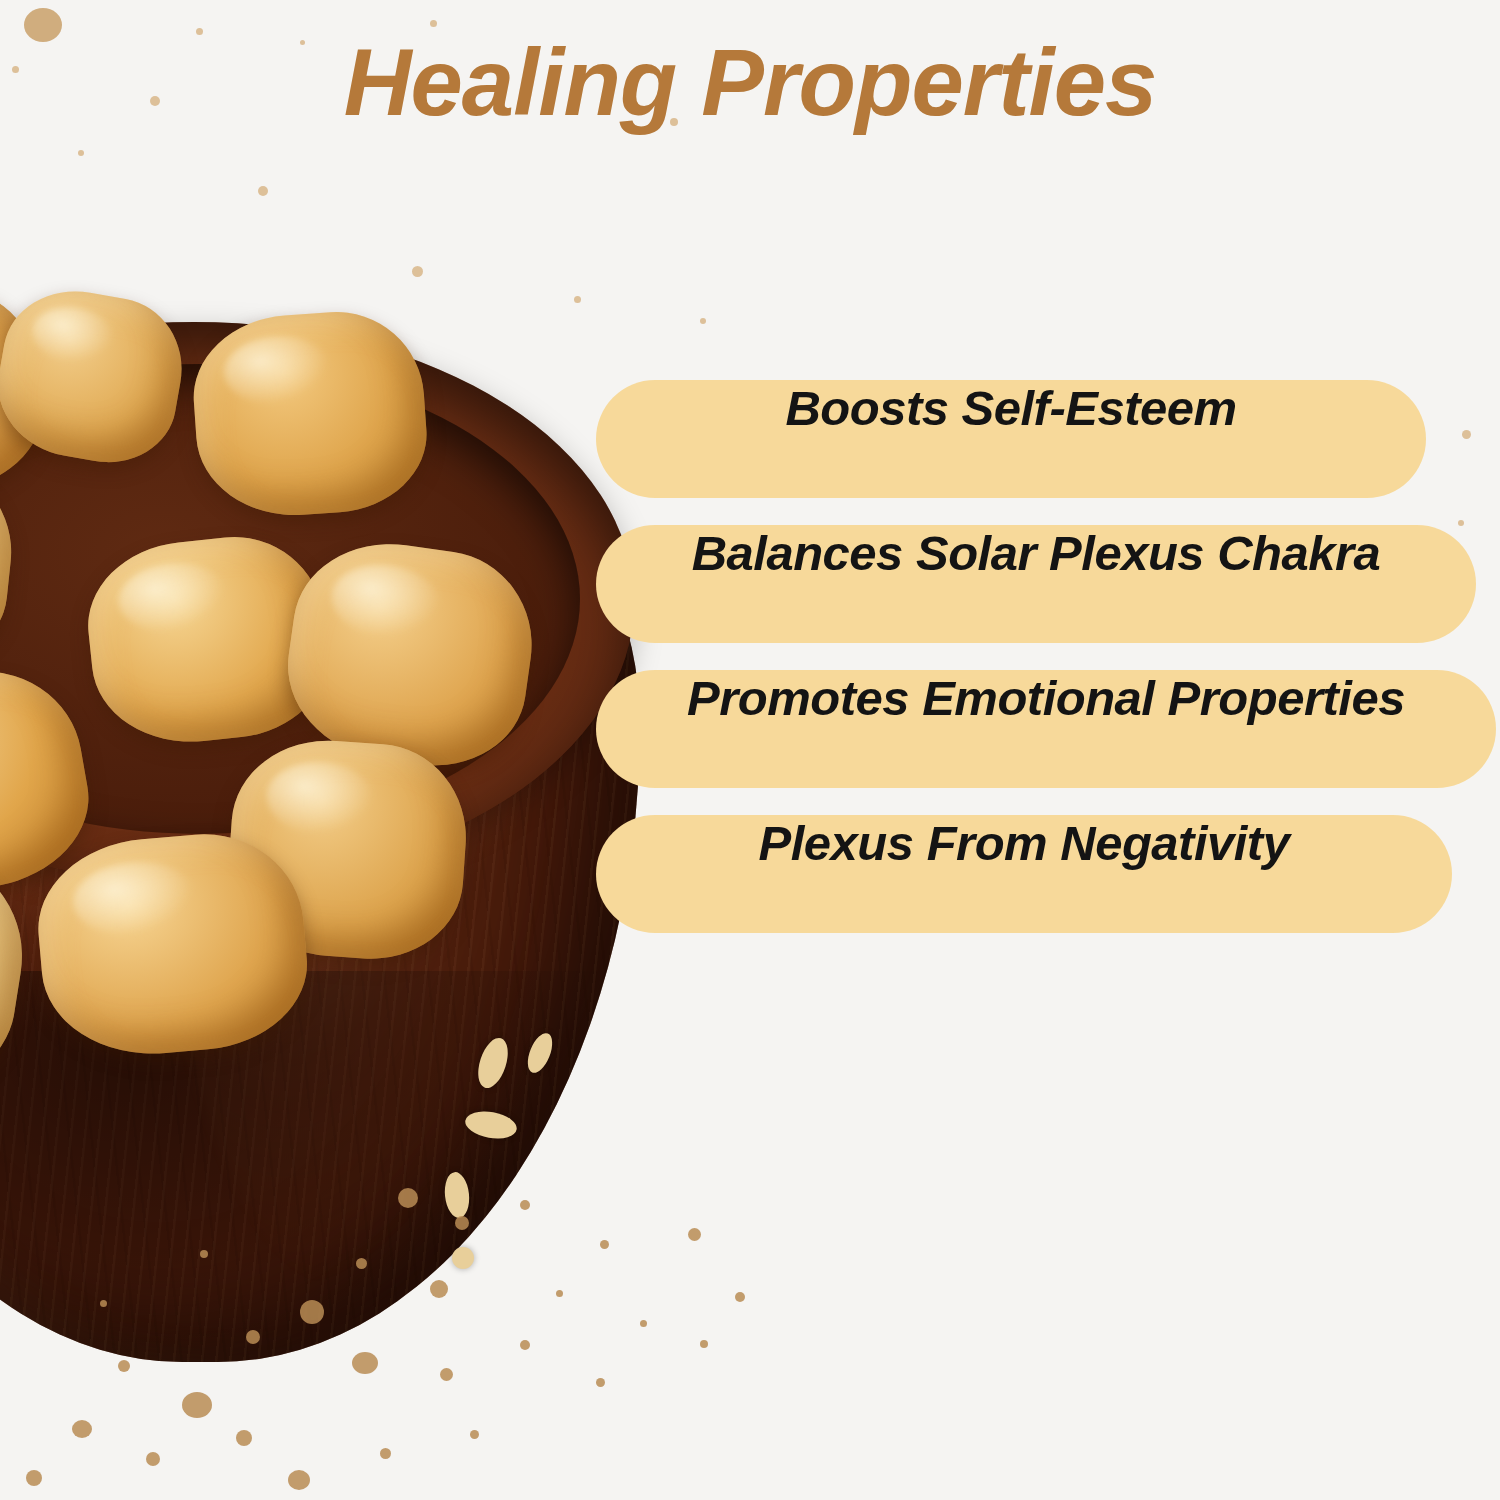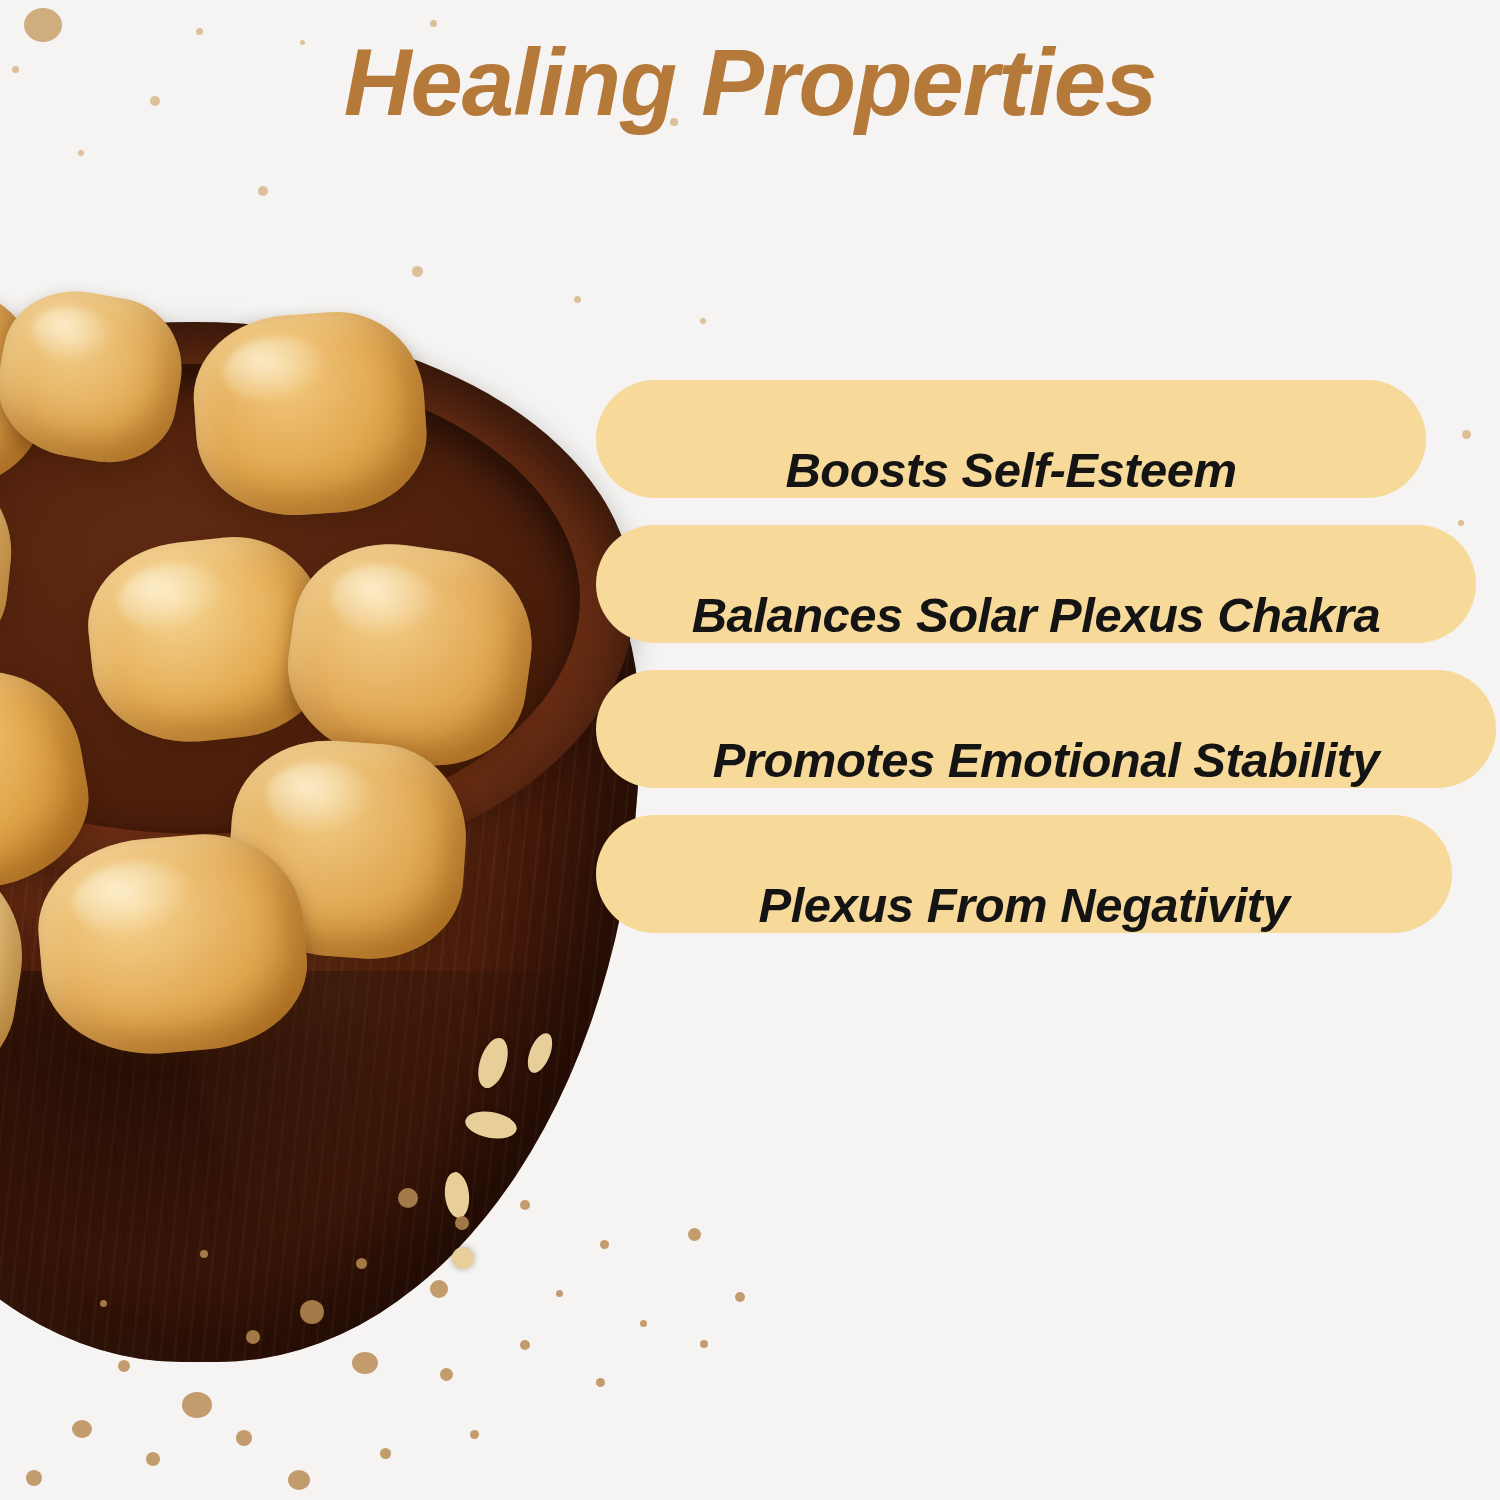--- a/index.html
+++ b/index.html
@@ -159,21 +159,21 @@
     position: absolute;
     left: 596px;
     top: 380px;
     width: 906px;
   }
   .pill {
     background: #f7d99a;
     border-radius: 70px;
     height: 118px;
     display: flex;
-    align-items: flex-end;
+    align-items: flex-start;
     justify-content: center;
     margin-bottom: 27px;
     padding: 0 34px;
     box-sizing: border-box;
   }
   .pill-text {
     font-size: 49px;
     font-weight: bold;
     color: #141414;
     letter-spacing: -0.5px;
@@ -249,21 +249,21 @@
   </div>
 
   <div class="pills">
     <div class="pill p1">
       <span class="pill-text">Boosts Self-Esteem</span>
     </div>
     <div class="pill p2">
       <span class="pill-text">Balances Solar Plexus Chakra</span>
     </div>
     <div class="pill p3">
-      <span class="pill-text">Promotes Emotional Stability</span>
+      <span class="pill-text">Promotes Emotional Properties</span>
     </div>
     <div class="pill p4">
       <span class="pill-text">Plexus From Negativity</span>
     </div>
   </div>
 
   <div>
     <div class="dot dark" style="left:398px;top:1188px;width:20px;height:20px;"></div>
     <div class="dot dark" style="left:455px;top:1216px;width:14px;height:14px;"></div>
     <div class="dot dark" style="left:520px;top:1200px;width:10px;height:10px;"></div>

